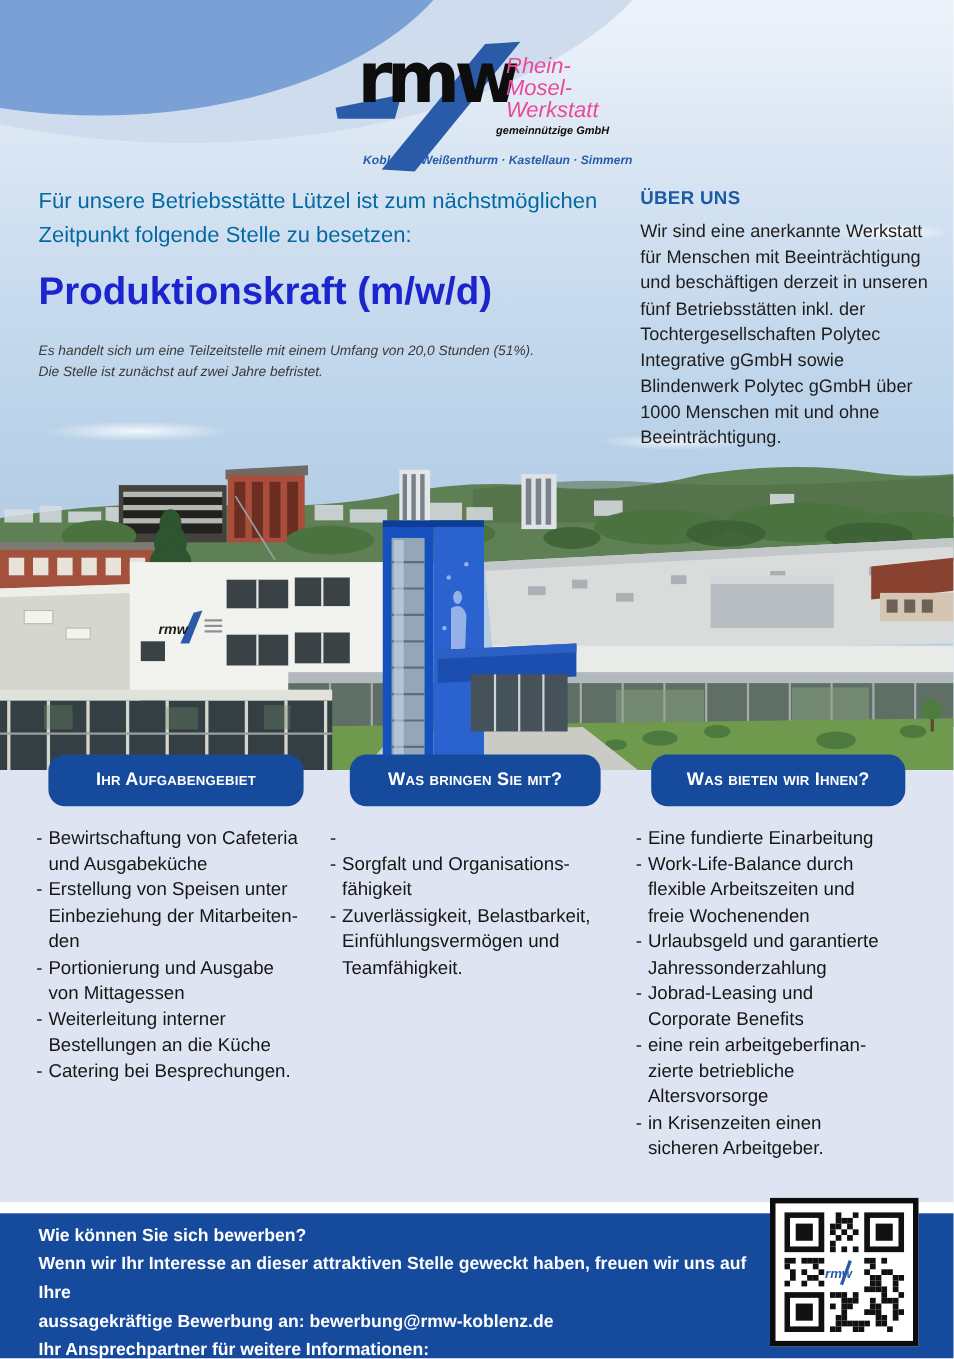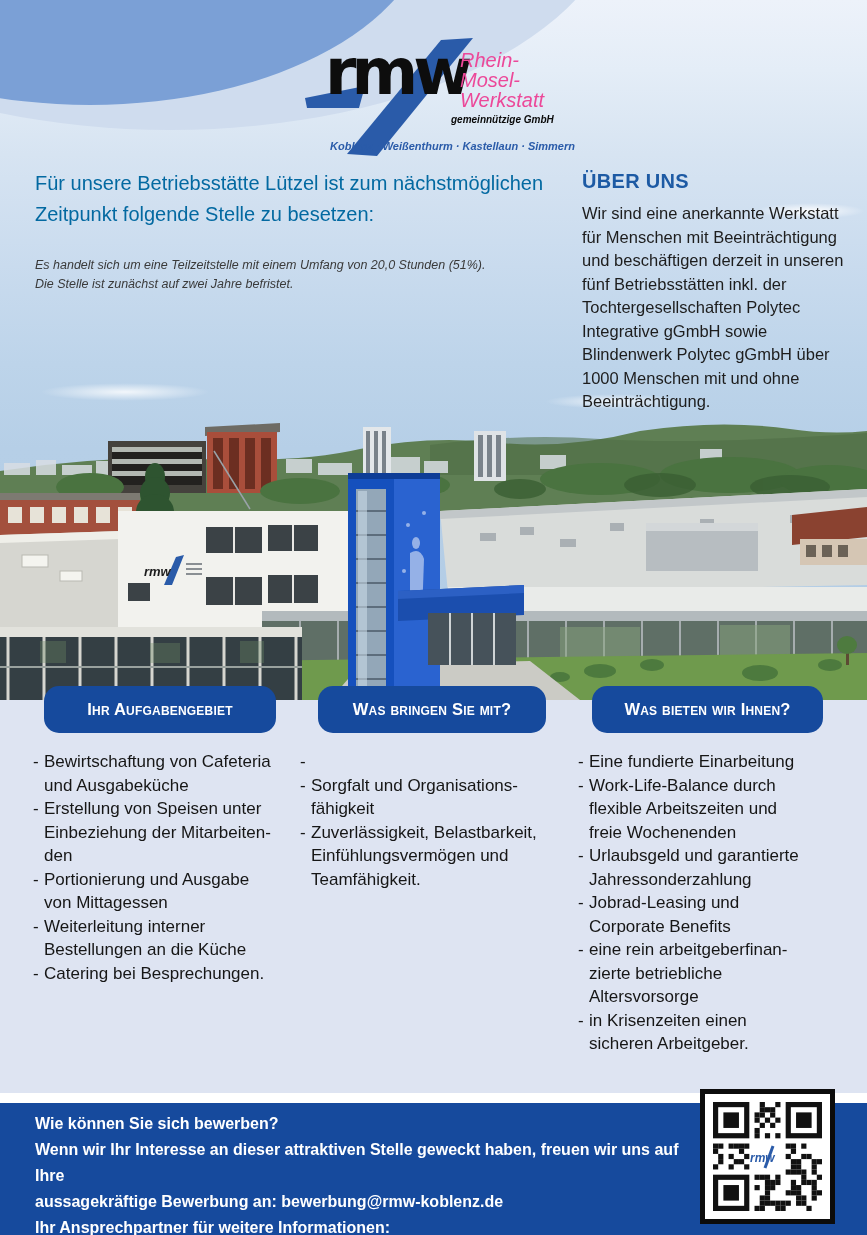--- a/index.html
+++ b/index.html
@@ -31,21 +31,21 @@
          font-weight:bold;font-style:italic;font-size:11px;color:#2a5ba9;}
   
   .pre{white-space:pre-line;}
   .intro{position:absolute;left:35px;top:168px;width:548px;}
   .lead{font-size:20px;line-height:31px;color:#0369a1;}
   .jobtitle{margin:16px 0 0 0;font-size:35px;line-height:38px;font-weight:bold;color:#1c24cd;}
   .jobsub{margin-top:14px;font-size:22px;color:#141414;}
   .note{margin-top:26px;font-size:12.5px;line-height:19px;font-style:italic;color:#3a3a3a;}
   
   .about{position:absolute;left:582px;top:170px;width:282px;}
-  .about-h{font-size:20px;font-weight:bold;color:#1d5aa4;letter-spacing:.3px;}
+  .about-h{font-size:17px;font-weight:bold;color:#1d5aa4;letter-spacing:.3px;}
   .about-t{margin-top:9px;font-size:16.5px;line-height:23.5px;color:#1d1d1d;}
   
   .photo{position:absolute;left:0;top:415px;width:867px;height:285px;}
   
   .pill{position:absolute;top:686px;height:47px;background:#164a9d;border-radius:15px;
         color:#ffffff;display:flex;align-items:center;justify-content:center;z-index:5;
         font-variant:small-caps;font-weight:bold;font-size:16.5px;letter-spacing:.2px;}
   .pill1{left:44px;width:232px;}
   .pill2{left:318px;width:228px;}
   .pill3{left:592px;width:231px;}
@@ -88,20 +88,21 @@
       <div>Mosel-</div>
       <div>Werkstatt</div>
     </div>
     <div class="lsub">gemeinnützige GmbH</div>
     <div class="llocs">Koblenz · Weißenthurm · Kastellaun · Simmern</div>
   </div>
 
   <div class="intro">
     <div class="lead pre">Für unsere Betriebsstätte Lützel ist zum nächstmöglichen
 Zeitpunkt folgende Stelle zu besetzen:</div>
+    <h1 class="jobtitle">Produktionskraft (m/w/d)</h1>
     <div class="note">
       <div>Es handelt sich um eine Teilzeitstelle mit einem Umfang von 20,0 Stunden (51%).</div>
       <div>Die Stelle ist zunächst auf zwei Jahre befristet.</div>
     </div>
   </div>
 
   <div class="about">
     <div class="about-h">ÜBER UNS</div>
     <div class="about-t pre">Wir sind eine anerkannte Werkstatt
 für Menschen mit Beeinträchtigung

